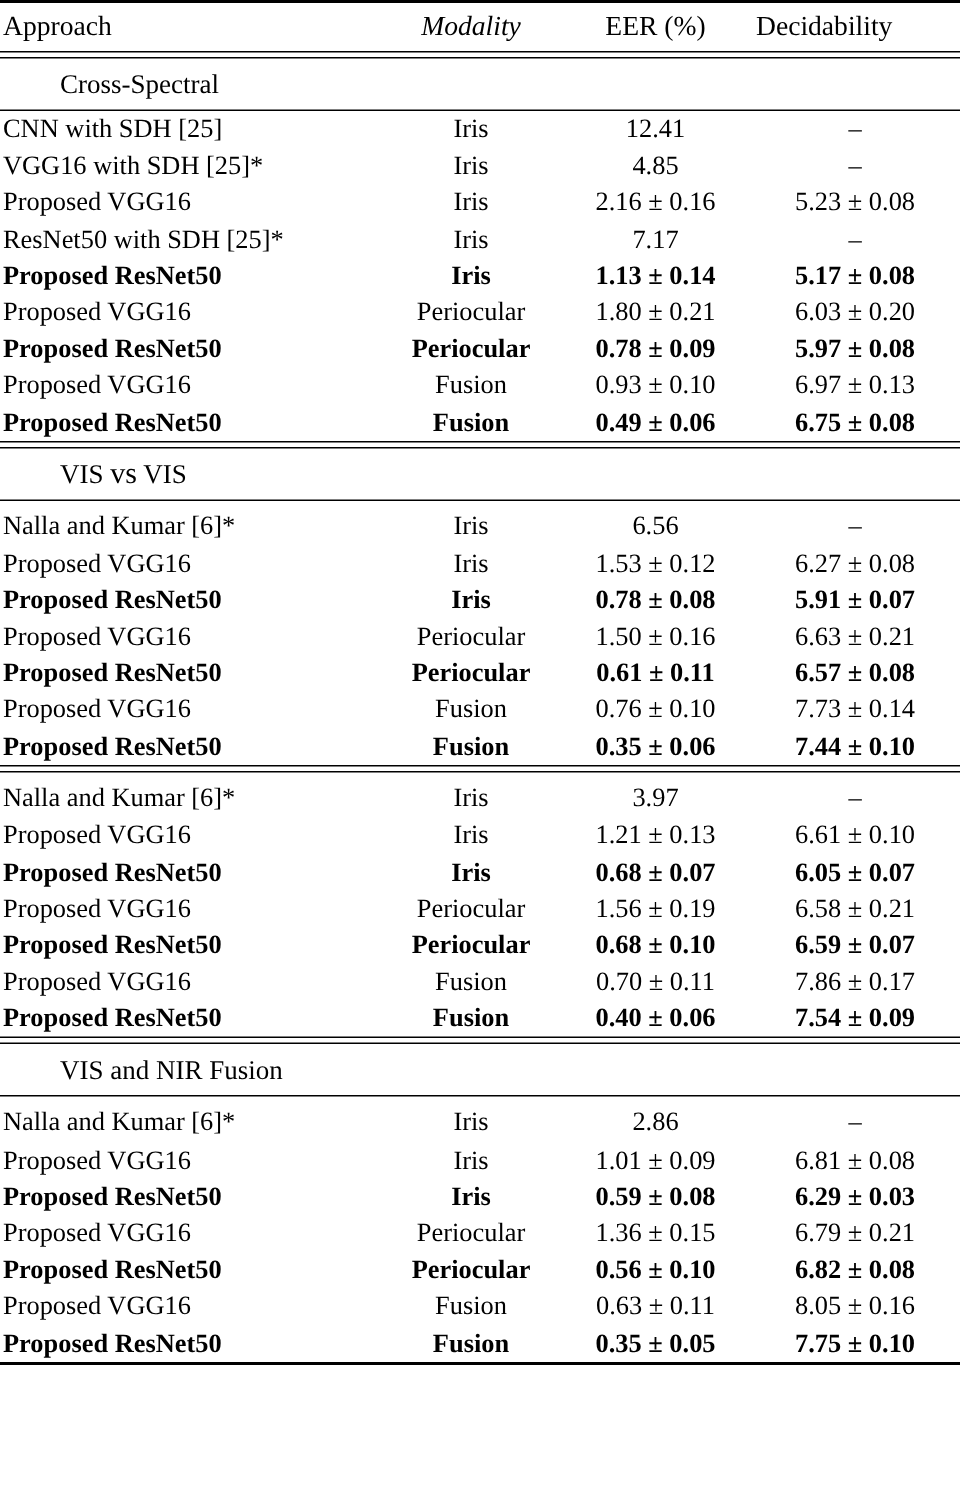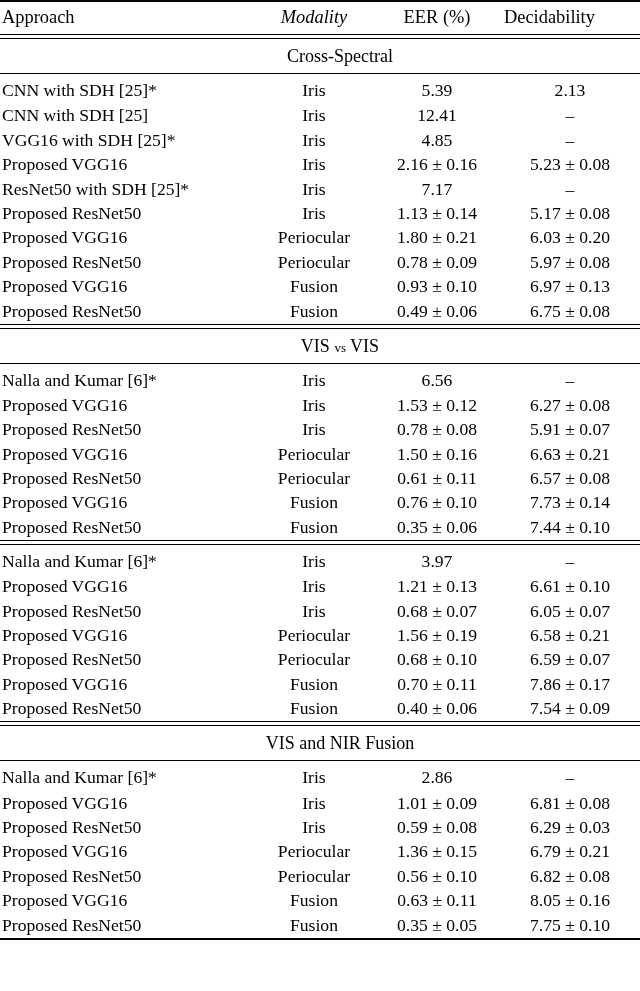--- a/index.html
+++ b/index.html
@@ -94,40 +94,40 @@
     padding-bottom: 2px;
   }
   td.h-approach { text-align: left;  padding-left: 2px; }
   td.h-modality { text-align: center; font-style: italic; }
   td.h-eer      { text-align: center; font-family: Liberation Serif, serif; }
   td.h-dec      { text-align: left; padding-right: 8px;}
 
   
   tr.group-row td {
     height: 34px;
-    text-align: center;
+    text-align: left;
     font-size: 18px;
     padding-left: 40px;
   }
   .group-label .vs {
-    font-size: 13px;
+    font-size: 20px;
   }
 
   
   tr.data-row td {
     height: 24.4px;
     font-size: 17.6px;
   }
   tr.data-row:first-of-type td { }
   td.d-approach { text-align: left;  padding-left: 2px; white-space: nowrap; }
   td.d-modality { text-align: center; white-space: nowrap; }
   td.d-eer      { text-align: center; white-space: nowrap; }
   td.d-dec      { text-align: center; white-space: nowrap; padding-right: 4px; }
 
-  tr.data-row.bold td { font-weight: normal; }
+  tr.data-row.bold td { font-weight: bold; }
 
   
   tr.first-in-block td { padding-top: 4px; height: 26px; }
 </style>
 </head>
 <body>
 
 <div id="table-figure">
 
   <div class="caption-remnant">Table comparing recognition performance of proposed approaches</div>
@@ -151,26 +151,20 @@
         </tr>
         <tr class="rule-double">
           <td colspan="4"></td>
         </tr>
         <tr class="group-row">
           <td colspan="4" class="group-label">Cross-Spectral</td>
         </tr>
         <tr class="rule-single">
           <td colspan="4"></td>
         </tr>
-        <tr class="data-row first-in-block">
-          <td class="d-approach">CNN with SDH [25]*</td>
-          <td class="d-modality">Iris</td>
-          <td class="d-eer">5.39</td>
-          <td class="d-dec">2.13</td>
-        </tr>
         <tr class="data-row">
           <td class="d-approach">CNN with SDH [25]</td>
           <td class="d-modality">Iris</td>
           <td class="d-eer">12.41</td>
           <td class="d-dec">–</td>
         </tr>
         <tr class="data-row">
           <td class="d-approach">VGG16 with SDH [25]*</td>
           <td class="d-modality">Iris</td>
           <td class="d-eer">4.85</td>

